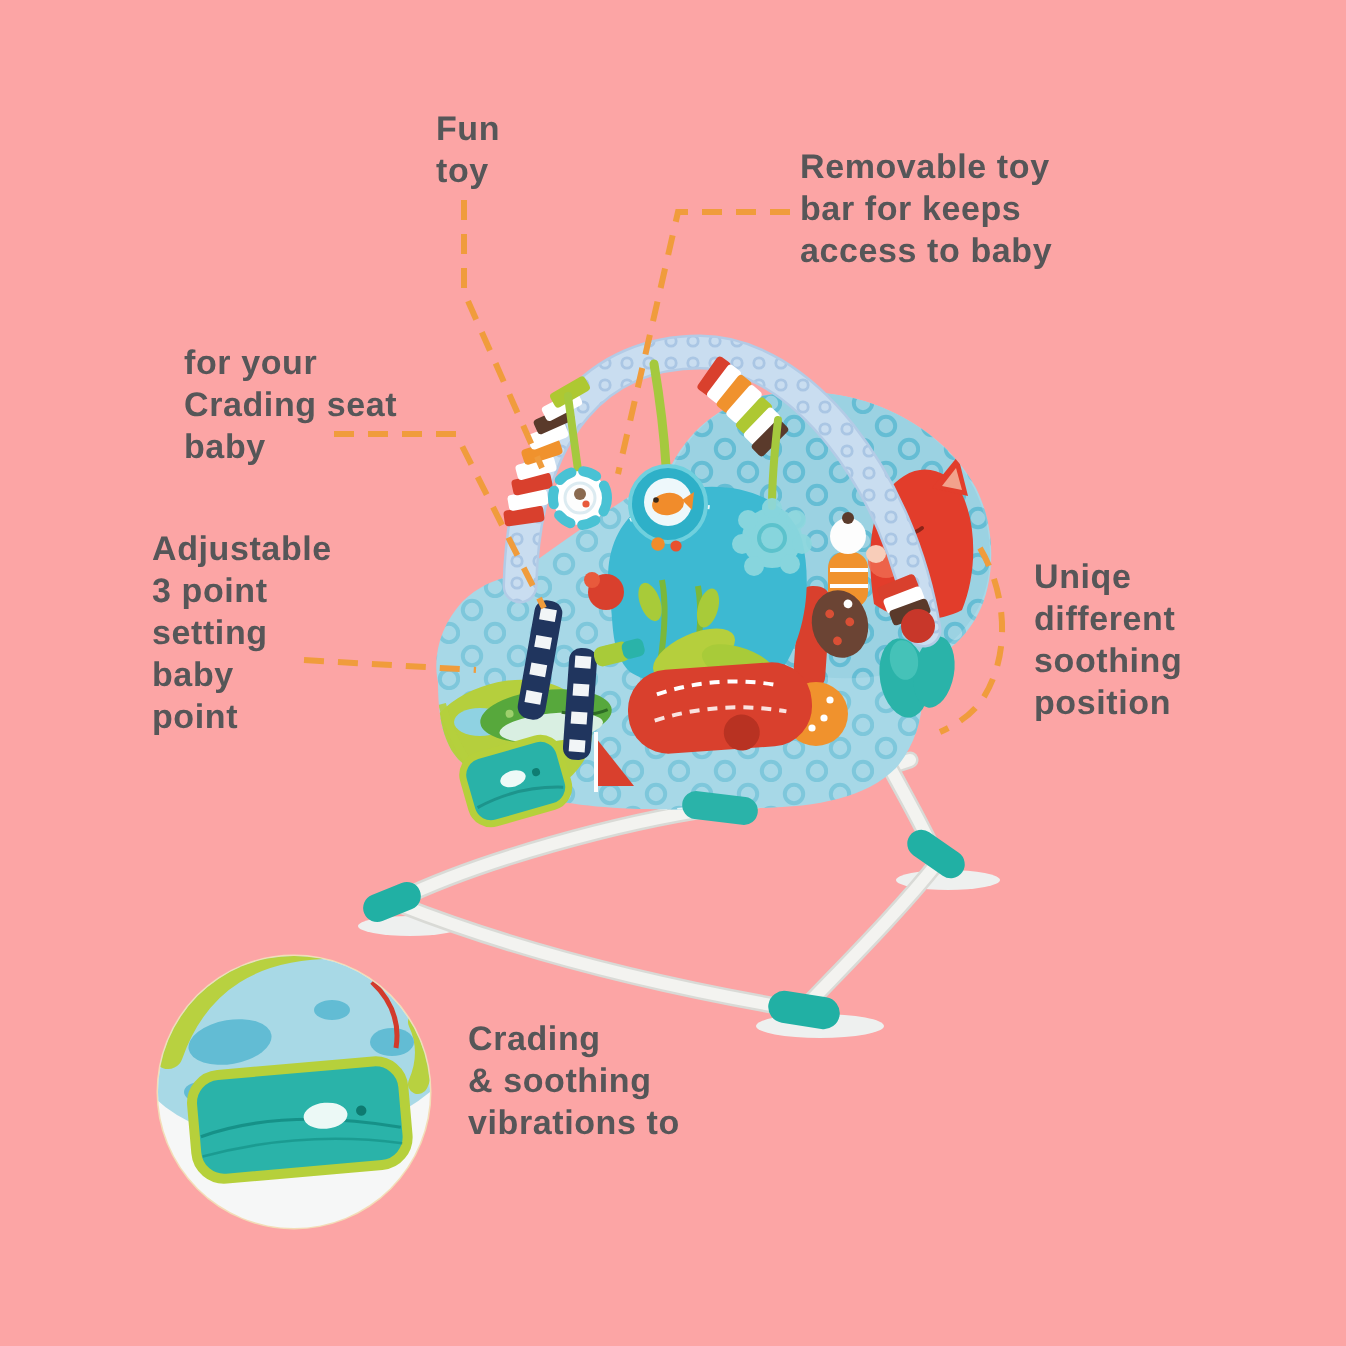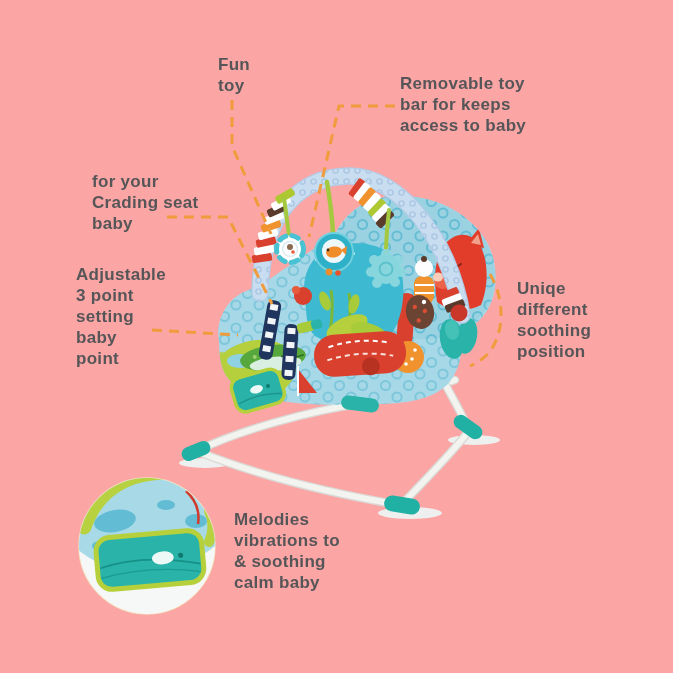--- a/index.html
+++ b/index.html
@@ -306,19 +306,18 @@
 </div>
 
 <div class="callout" style="left:517px;top:278px">
   <span class="cl">Uniqe</span>
   <span class="cl">different</span>
   <span class="cl">soothing</span>
   <span class="cl">position</span>
 </div>
 
 <div class="callout" style="left:234px;top:509px">
-  <span class="cl">Melodies</span>
+  <span class="cl">Crading</span>
+  <span class="cl">&amp; soothing</span>
   <span class="cl">vibrations to</span>
-  <span class="cl">&amp; soothing</span>
-  <span class="cl">calm baby</span>
 </div>
 
 </div>
 
 </body></html>

